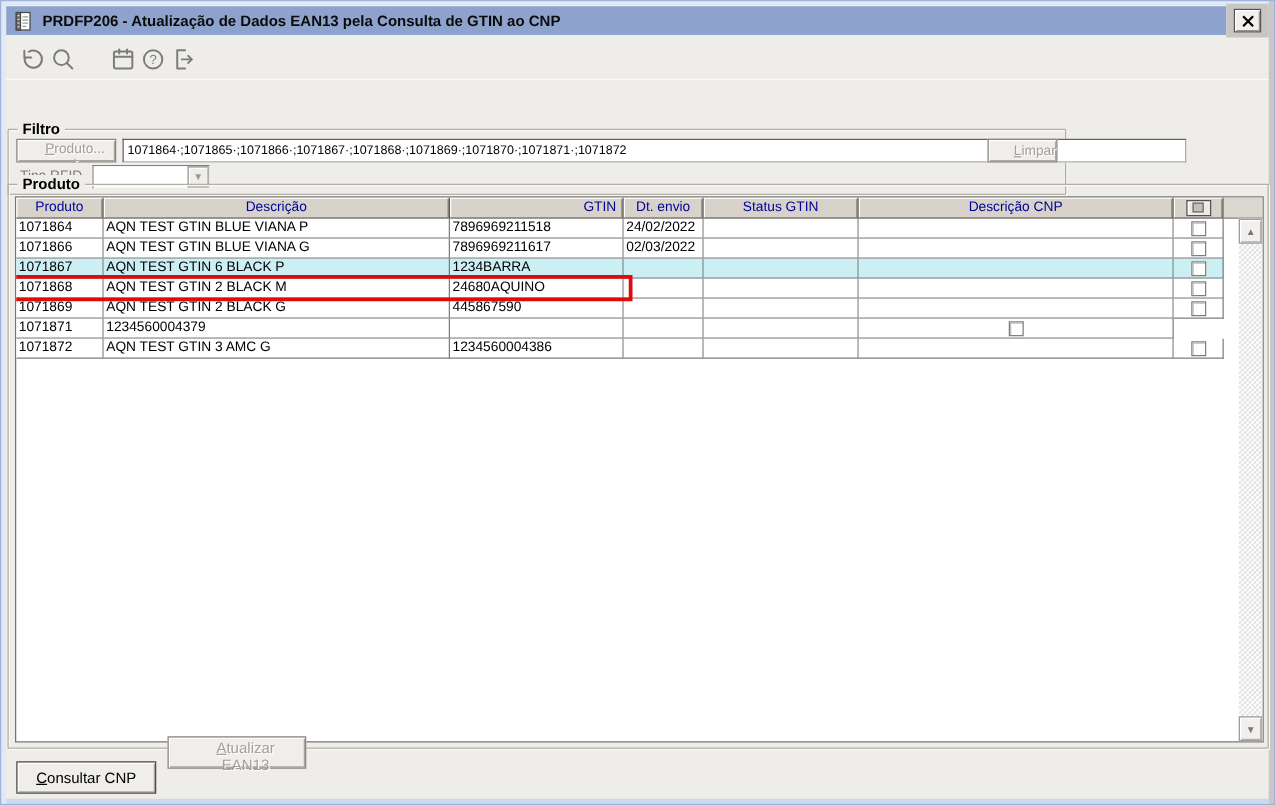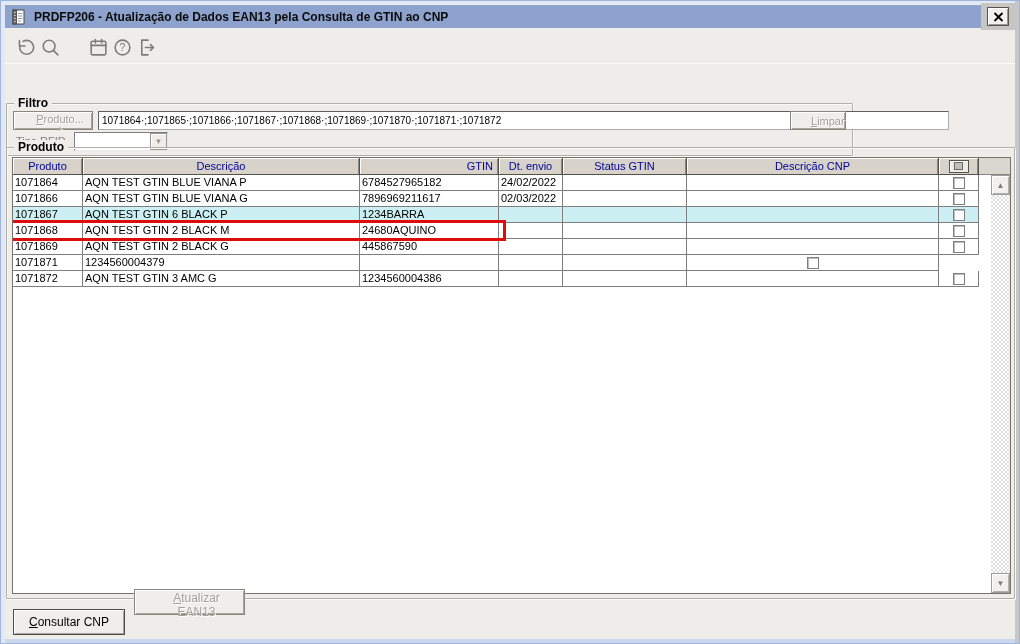--- a/index.html
+++ b/index.html
@@ -228,21 +228,21 @@
               <span class="sq"></span>
             </button>
         </div>
       </div>
       <div class="hcorner"></div>
 
       <div class="grid-body">
           <div class="grid-row">
     <div class="cell c-produto">1071864</div>
     <div class="cell c-desc">AQN TEST GTIN BLUE VIANA P</div>
-    <div class="cell c-gtin">6784527965182</div>
+    <div class="cell c-gtin">7896969211518</div>
     <div class="cell c-dt">24/02/2022</div>
     <div class="cell c-status"></div>
     <div class="cell c-cnp"></div>
     <div class="cell c-check">
       <span class="checkbox"></span>
     </div>
   </div>
           <div class="grid-row">
     <div class="cell c-produto">1071866</div>
     <div class="cell c-desc">AQN TEST GTIN BLUE VIANA G</div>

